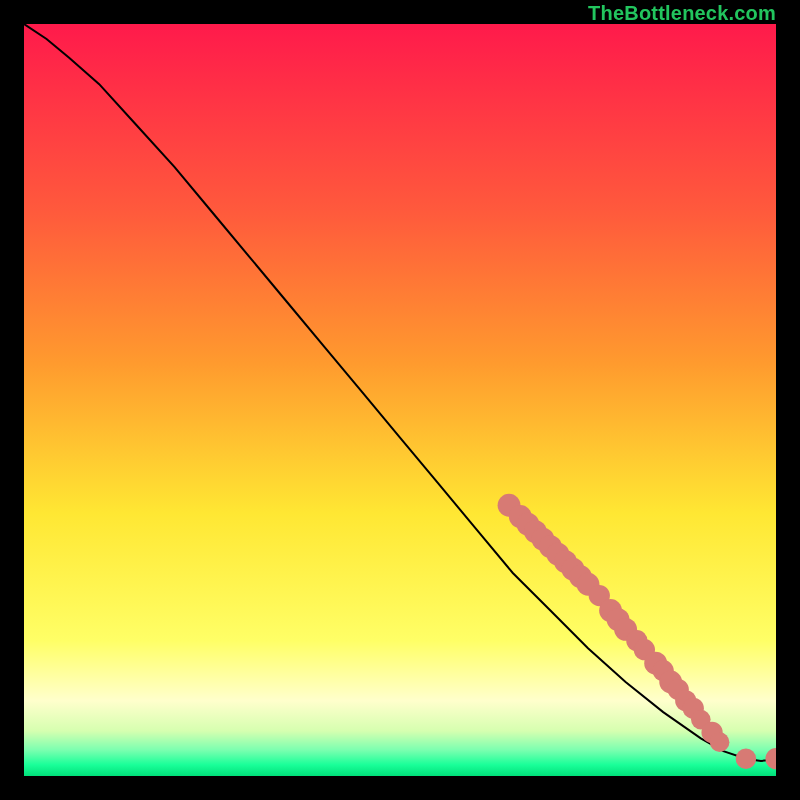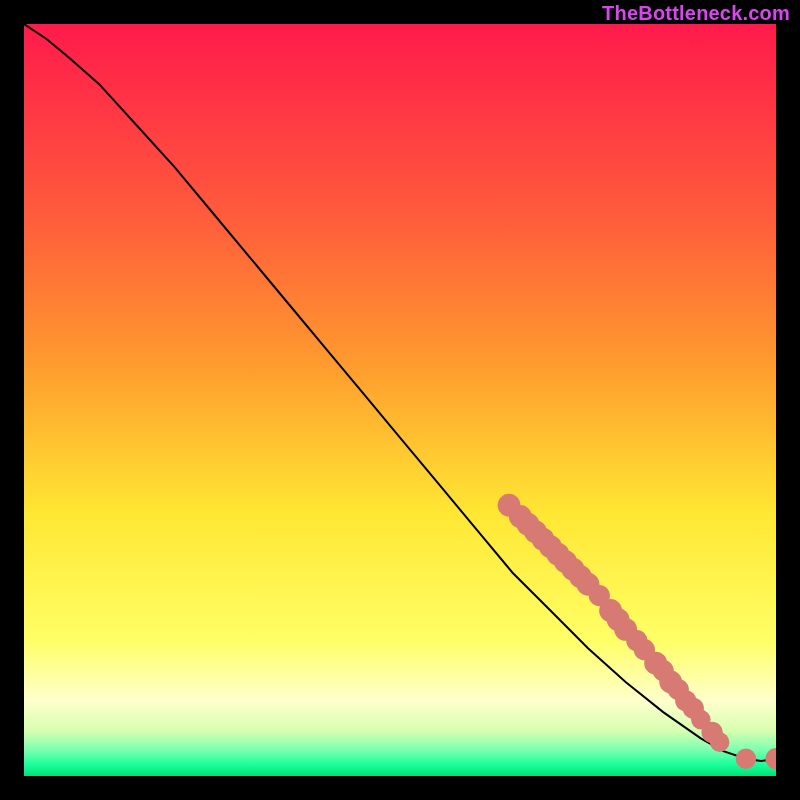--- a/index.html
+++ b/index.html
@@ -21,25 +21,25 @@
   .plot {
     position: absolute;
     left: 0;
     top: 0;
     width: 752px;
     height: 752px;
   }
   .watermark {
     position: absolute;
     top: 2px;
-    right: 10px;
+    right: 24px;
     font-family: Arial, Helvetica, sans-serif;
     font-size: 20px;
     font-weight: 600;
-    color: #d946ef;
+    color: #22c55e;
     letter-spacing: 0.2px;
     user-select: none;
   }
   svg { display: block; }
 </style>
 </head>
 <body>
 
 <div class="watermark">TheBottleneck.com</div>
 

